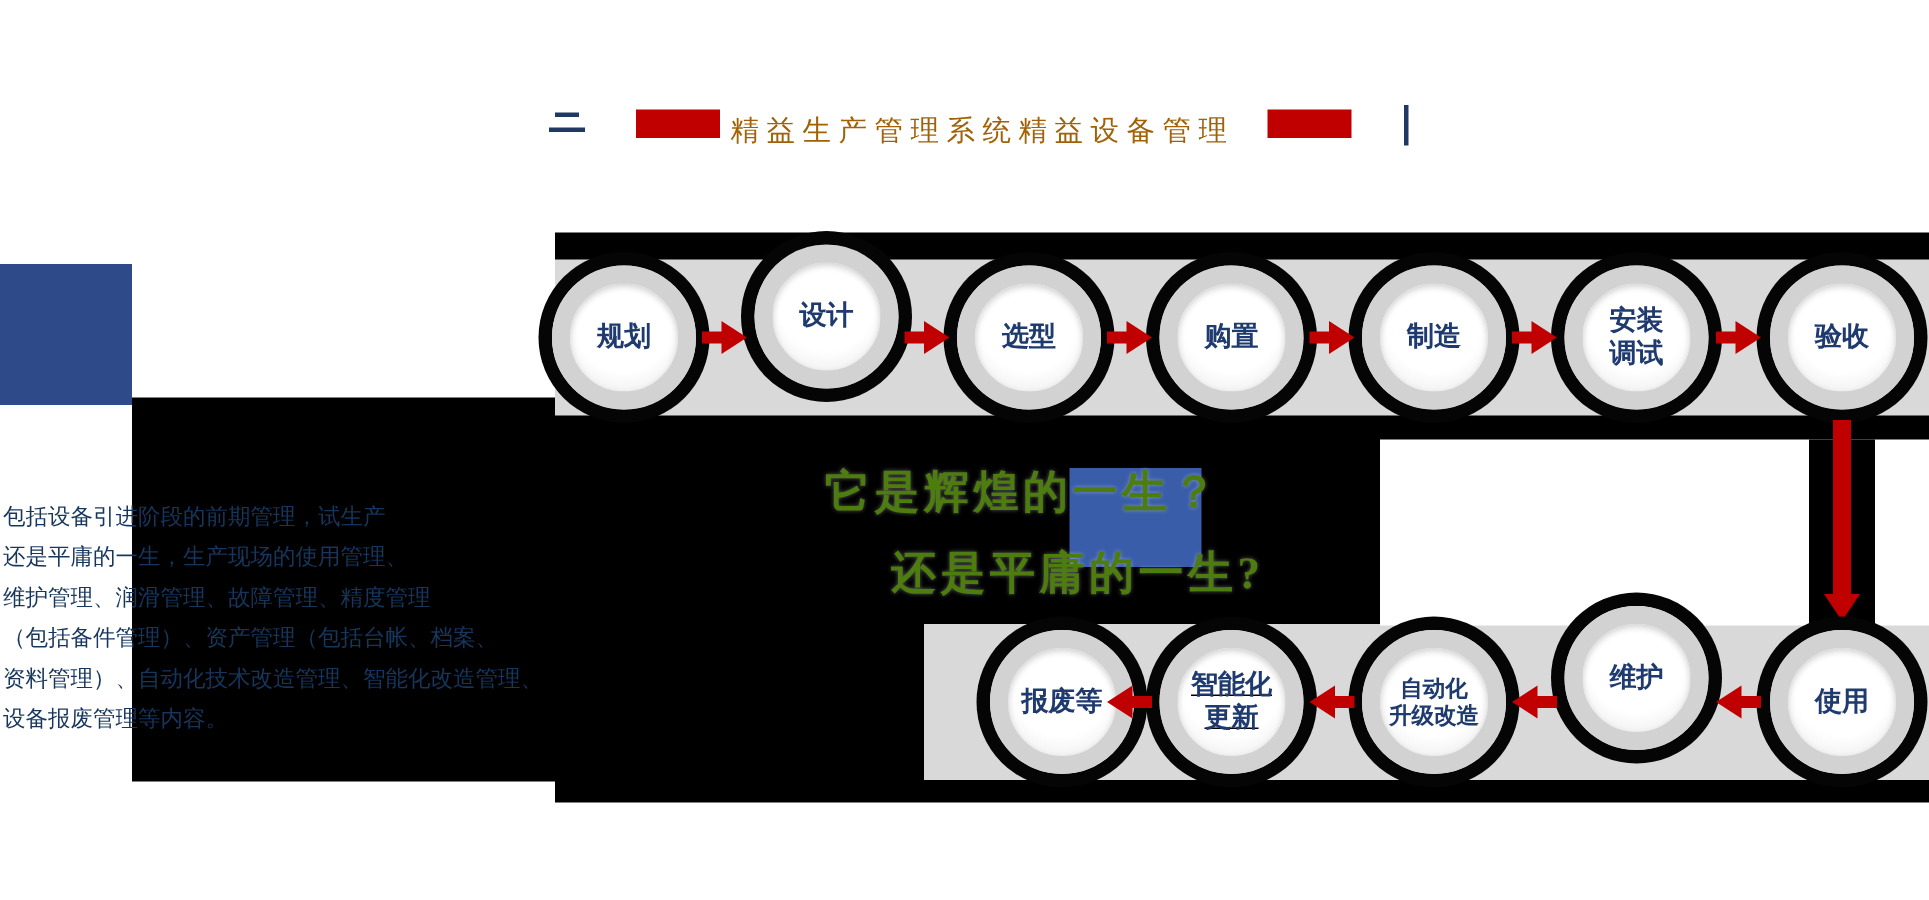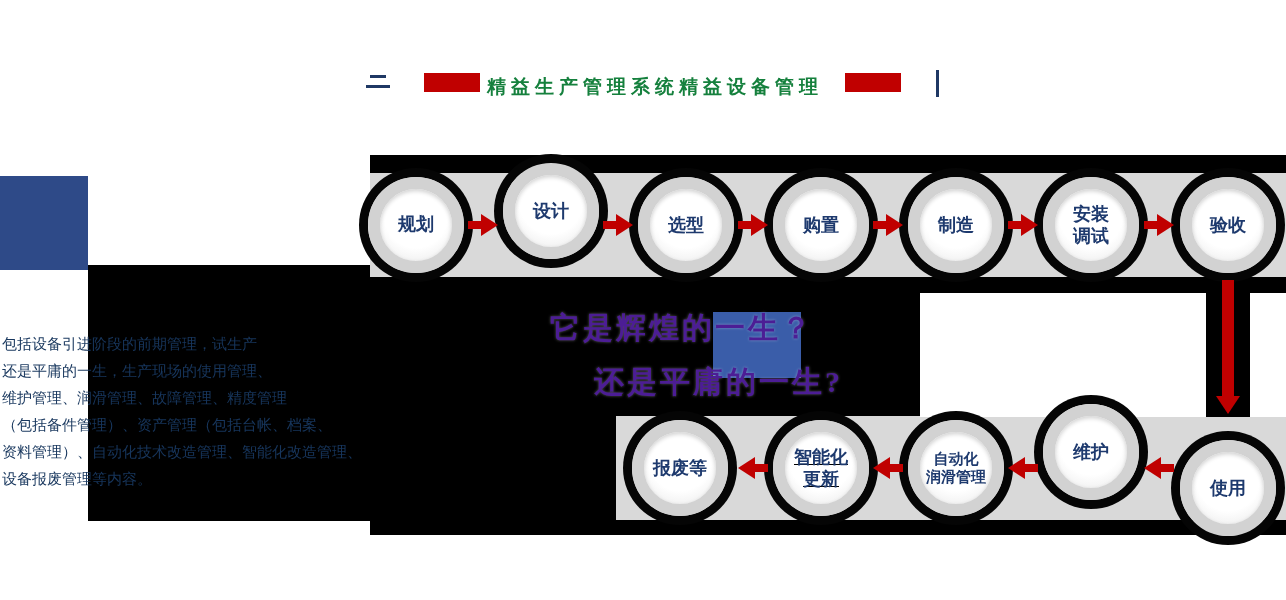--- a/index.html
+++ b/index.html
@@ -7,22 +7,22 @@
   body {
     position:relative;
     background:#ffffff;
     font-family:"DejaVu Sans","Liberation Sans",sans-serif;
     overflow:hidden;
   }
 
   
   .title-text {
     position:absolute; left:487px; top:74px;
-    font-size:19px; font-weight:bold; letter-spacing:5px;
-    color:#15803d; white-space:nowrap; z-index:6;
+    font-size:19px; font-weight:normal; letter-spacing:5px;
+    color:#a16207; white-space:nowrap; z-index:6;
   }
   .red-block { position:absolute; width:56px; height:19px; background:#c00000; z-index:6; }
   .dash-bar { position:absolute; height:3px; background:#1f3864; z-index:6; }
   .v-bar { position:absolute; width:3px; height:27px; background:#1f3864; z-index:6; }
 
   
   .left-square { position:absolute; left:0; top:176px; width:88px; height:94px; background:#2e4a88; z-index:2; }
   .left-black { position:absolute; left:88px; top:265px; width:282px; height:256px; background:#000000; z-index:1; }
   .intro-text {
     position:absolute; left:2px; top:331px; width:470px;
@@ -65,21 +65,21 @@
   .v-connector { position:absolute; left:1216px; top:280px; width:24px; height:136px; z-index:4; }
   .v-connector .bar { position:absolute; left:6px; top:0; width:12px; height:118px; background:#c00000; }
   .v-connector .head { position:absolute; left:0; top:116px; width:0; height:0;
                        border-left:12px solid transparent; border-right:12px solid transparent;
                        border-top:18px solid #c00000; }
 
   
   .q-line {
     position:absolute; z-index:5;
     font-size:30px; font-weight:bold; letter-spacing:3px;
-    color:#4c1d95; white-space:nowrap;
+    color:#4d7c0f; white-space:nowrap;
     text-shadow:0 0 3px rgba(255,255,255,0.35);
   }
 </style>
 </head>
 <body>
 
 <div class="dash-bar" style="left:370px; top:75px; width:16px;"></div>
 <div class="dash-bar" style="left:366px; top:85px; width:24px;"></div>
 <div class="red-block" style="left:424px; top:73px;"></div>
 <div class="title-text">精益生产管理系统精益设备管理</div>
@@ -151,35 +151,35 @@
 <div class="arrow right" style="left:1144px; top:214px;">
     <i class="tail"></i>
     <i class="head"></i>
   </div>
 
 <div class="v-connector">
     <i class="bar"></i>
     <i class="head"></i>
   </div>
 
-<div class="circle" style="left:632px; top:420px;">
+<div class="circle" style="left:660px; top:420px;">
     <span>报废等</span>
   </div>
 <div class="circle" style="left:773px; top:420px;text-decoration:underline;">
     <span>智能化
 更新</span>
   </div>
 <div class="circle small" style="left:908px; top:420px;">
     <span>自动化
-润滑管理</span>
+升级改造</span>
   </div>
 <div class="circle" style="left:1043px; top:404px;">
     <span>维护</span>
   </div>
-<div class="circle" style="left:1180px; top:440px;">
+<div class="circle" style="left:1180px; top:420px;">
     <span>使用</span>
   </div>
 
 <div class="arrow left" style="left:738px; top:457px;">
     <i class="tail"></i>
     <i class="head"></i>
   </div>
 <div class="arrow left" style="left:873px; top:457px;">
     <i class="tail"></i>
     <i class="head"></i>

